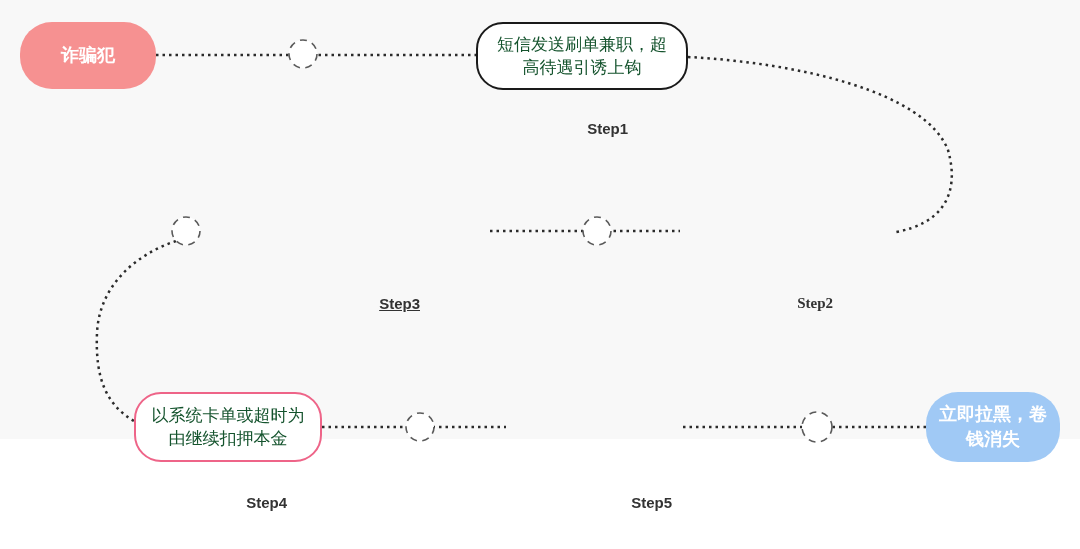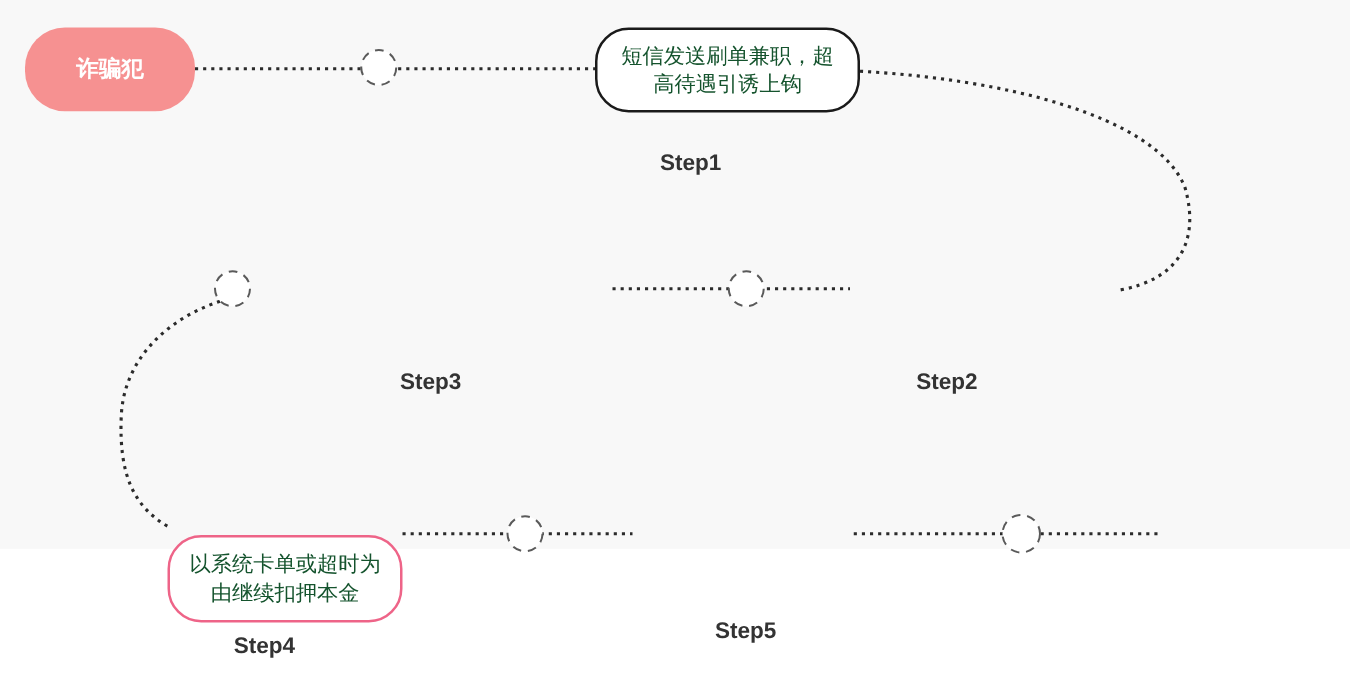--- a/index.html
+++ b/index.html
@@ -37,23 +37,23 @@
     border: none;
     border-radius: 32px;
     font-size: 18px; font-weight: bold; line-height: 25px;
     color: #ffffff;
     text-align: center;
     padding: 0 10px;
   }
   .step-label {
     position: absolute;
     width: 100px;
-    font-size: 18px; font-weight: bold;
+    font-size: 15px; font-weight: bold;
     color: #333333;
-    text-align: left;
+    text-align: right;
   }
 </style>
 </head>
 <body>
 
 <div class="canvas" style="background: rgb(248, 248, 248);">
 
   <svg class="connector-layer" viewBox="0 0 1080 549">
 
     <path d="M 156 55 L 476 55" fill="none" stroke="#2b2b2b" stroke-width="2.5" stroke-dasharray="2.5 4"></path>
@@ -72,25 +72,28 @@
 
   <div class="pill" style="left: 20px; top: 22px; width: 136px; height: 67px; background: rgb(246, 145, 145);">
     <span>诈骗犯</span>
   </div>
 
   <div class="node" style="left:476px; top:22px; width:212px; height:68px;">
     <span>短信发送刷单兼职，超高待遇引诱上钩</span>
   </div>
   <div class="step-label" style="left:528px; top:120px;">Step1</div>
 
-  <div class="step-label" style="left:733px; top:295px;">Step2</div>
+  <div class="step-label" style="left:733px; top:295px;font-family:Liberation Serif, serif;">Step2</div>
 
-  <div class="step-label" style="left:320px; top:295px;">Step3</div>
+  <div class="step-label" style="left:320px; top:295px;text-decoration:underline;">Step3</div>
 
-  <div class="node accent" style="left: 134px; top: 392px; width: 188px; height: 70px; padding: 0px 13px; border-color: rgb(238, 100, 136); margin-top: 36px;">
+  <div class="node accent" style="left: 134px; top: 392px; width: 188px; height: 70px; padding: 0px 13px; border-color: rgb(238, 100, 136);">
     <span>以系统卡单或超时为由继续扣押本金</span>
   </div>
-  <div class="step-label" style="left:187px; top:494px;margin-top:12px;">Step4</div>
+  <div class="step-label" style="left:187px; top:494px;">Step4</div>
 
   <div class="step-label" style="left:572px; top:494px;">Step5</div>
 
+  <div class="pill" style="left: 926px; top: 392px; width: 134px; height: 70px; background: rgb(160, 201, 245);">
+    <span>立即拉黑，卷钱消失</span>
+  </div>
 
 </div>
 
 </body></html>

